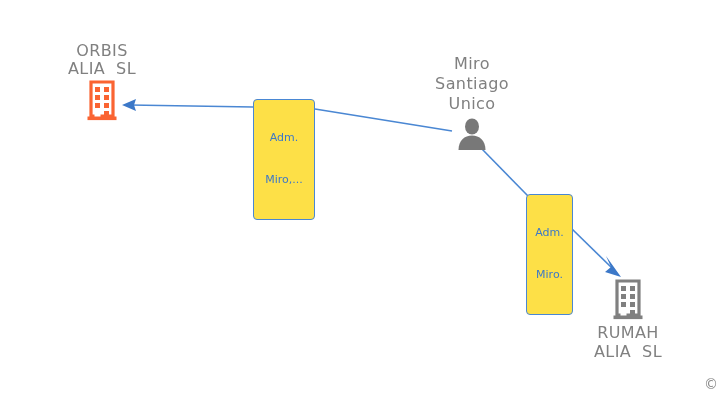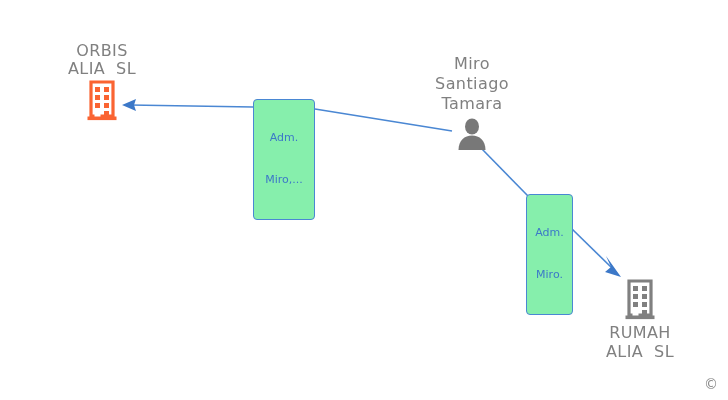--- a/index.html
+++ b/index.html
@@ -46,21 +46,21 @@
   
   .company-orbis {
     left: 52px;
     top: 44px;
     width: 100px;
   }
   .company-orbis .node-label {
     margin-bottom: 4px;
   }
   .company-rumah {
-    left: 590px;
+    left: 578px;
     top: 279px;
     width: 100px;
   }
   .company-rumah .node-label {
     margin-top: 5px;
   }
 
   
   .person-node {
     left: 412px;
@@ -70,21 +70,21 @@
   .person-node .node-label {
     margin-bottom: 6px;
   }
 
   
   .edge-label {
     position: absolute;
     box-sizing: border-box;
     border: 1px solid #4a87d3;
     border-radius: 4px;
-    background: #86efac;
+    background: #fde047;
     color: #3c78c8;
     font-size: 11px;
     line-height: 14px;
     text-align: center;
     padding: 3px 6px 4px 6px;
     white-space: pre;
   }
   .edge-label-unico {
     left: 253px;
     top: 99px;
@@ -158,21 +158,21 @@
       <rect x="17" y="23" width="5" height="5" fill="#fa6432"></rect>
 
       <rect x="7.5" y="30" width="6" height="6.5" fill="#ffffff"></rect>
       <rect x="17" y="31" width="5" height="5" fill="#fa6432"></rect>
     </svg>
   </div>
 
   <div class="node person-node">
     <div class="node-label">Miro</div>
     <div class="node-label">Santiago</div>
-    <div class="node-label">Tamara</div>
+    <div class="node-label">Unico</div>
     <svg class="node-icon" width="34" height="34" viewBox="0 0 34 34" xmlns="http://www.w3.org/2000/svg">
 
       <ellipse cx="17" cy="9.5" rx="7" ry="8" fill="#787878"></ellipse>
 
       <path d="M3.5 33 C3.5 23.5 9.5 18.5 17 18.5 C24.5 18.5 30.5 23.5 30.5 33 Z" fill="#787878"></path>
     </svg>
   </div>
 
   <div class="node company-rumah">
     <svg class="node-icon" width="30" height="42" viewBox="0 0 30 42" xmlns="http://www.w3.org/2000/svg">

